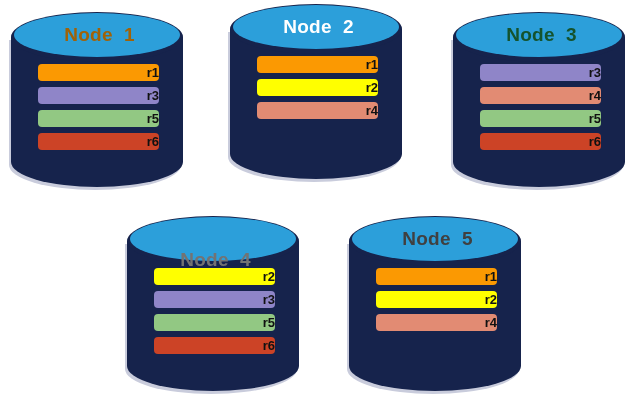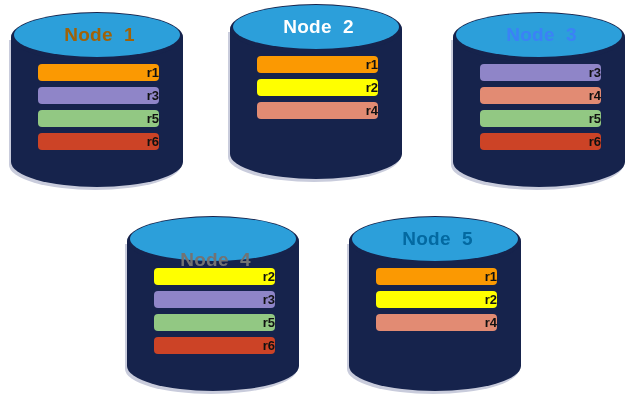--- a/index.html
+++ b/index.html
@@ -102,21 +102,21 @@
         <div class="record-bar" style="background: rgb(226, 139, 115);">r4</div>
       </div>
     </div>
     <div class="node-cylinder" style="left: 451px; top: 8px;">
       <svg viewBox="0 0 181 186">
         <path d="M 0 32 L 0 157 A 86 25 0 0 0 172 157 L 172 32 Z" fill="#C9CCDC"></path>
         <path d="M 2 29 L 2 154 A 86 25 0 0 0 174 154 L 174 29 Z" fill="#16234C"></path>
         <ellipse cx="88" cy="29" rx="86" ry="25" fill="#16234C"></ellipse>
         <ellipse cx="88" cy="27" rx="83" ry="22" fill="#2C9FDA"></ellipse>
       </svg>
-      <div class="node-title" style="color: #3b82f6;">Node  3</div>
+      <div class="node-title" style="color: #14532d;">Node  3</div>
       <div class="records">
         <div class="record-bar" style="background: rgb(143, 133, 200);">r3</div>
         <div class="record-bar" style="background: rgb(226, 139, 115);">r4</div>
         <div class="record-bar" style="background: rgb(146, 200, 131);">r5</div>
         <div class="record-bar" style="background: rgb(204, 67, 38);">r6</div>
       </div>
     </div>
     <div class="node-cylinder" style="left: 125px; top: 212px;">
       <svg viewBox="0 0 181 186">
         <path d="M 0 32 L 0 157 A 86 25 0 0 0 172 157 L 172 32 Z" fill="#C9CCDC"></path>
@@ -132,20 +132,20 @@
         <div class="record-bar" style="background: rgb(204, 67, 38);">r6</div>
       </div>
     </div>
     <div class="node-cylinder" style="left: 347px; top: 212px;">
       <svg viewBox="0 0 181 186">
         <path d="M 0 32 L 0 157 A 86 25 0 0 0 172 157 L 172 32 Z" fill="#C9CCDC"></path>
         <path d="M 2 29 L 2 154 A 86 25 0 0 0 174 154 L 174 29 Z" fill="#16234C"></path>
         <ellipse cx="88" cy="29" rx="86" ry="25" fill="#16234C"></ellipse>
         <ellipse cx="88" cy="27" rx="83" ry="22" fill="#2C9FDA"></ellipse>
       </svg>
-      <div class="node-title" style="color: #0369a1;">Node  5</div>
+      <div class="node-title" style="color: #404040;">Node  5</div>
       <div class="records">
         <div class="record-bar" style="background: rgb(251, 153, 2);">r1</div>
         <div class="record-bar" style="background: rgb(255, 255, 0);">r2</div>
         <div class="record-bar" style="background: rgb(226, 139, 115);">r4</div>
       </div>
     </div>
   </div>
 
 </body></html>

